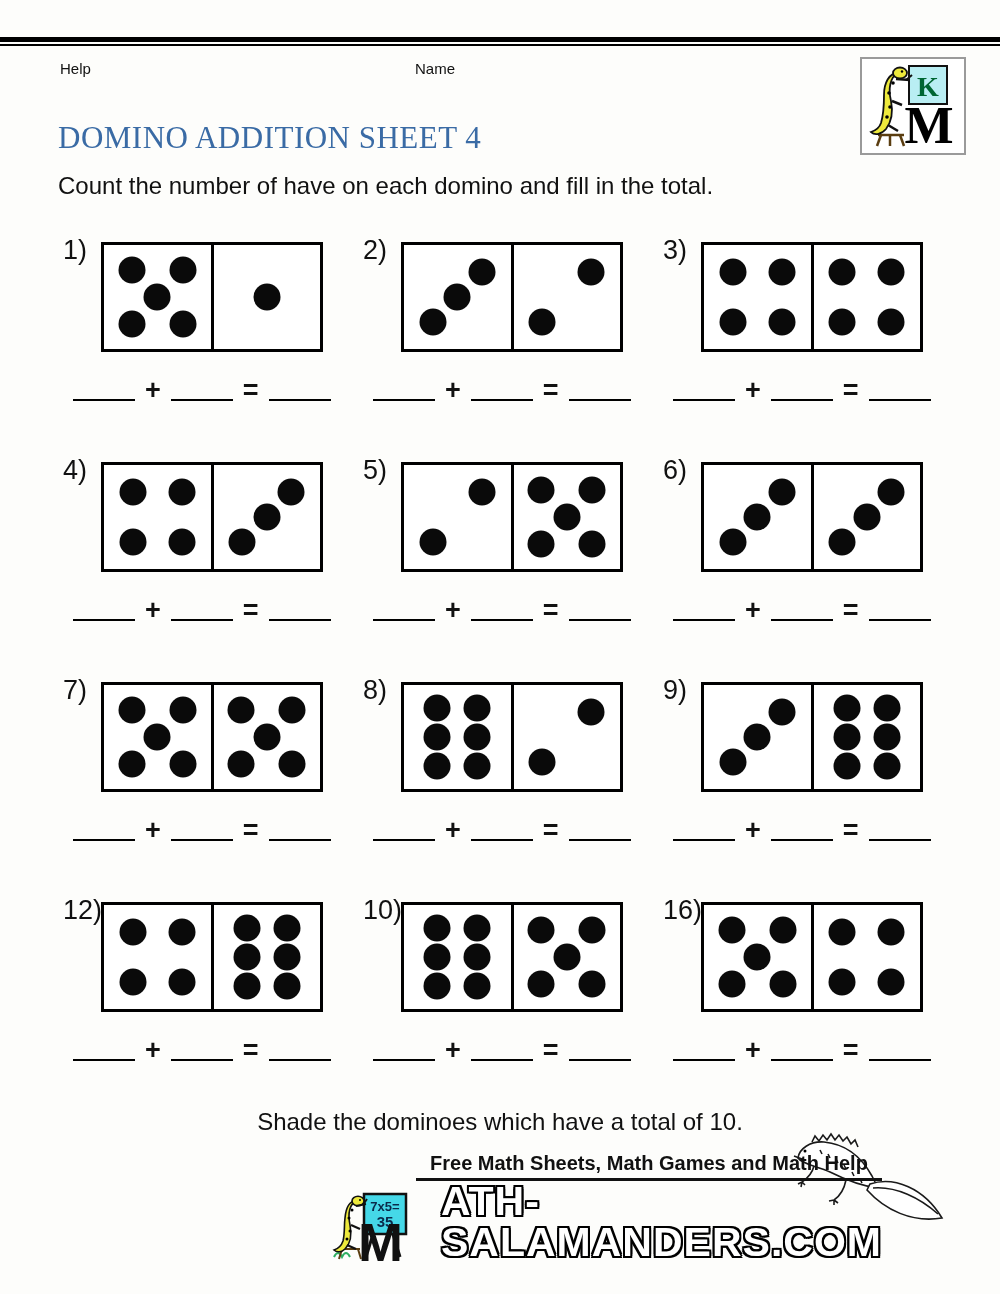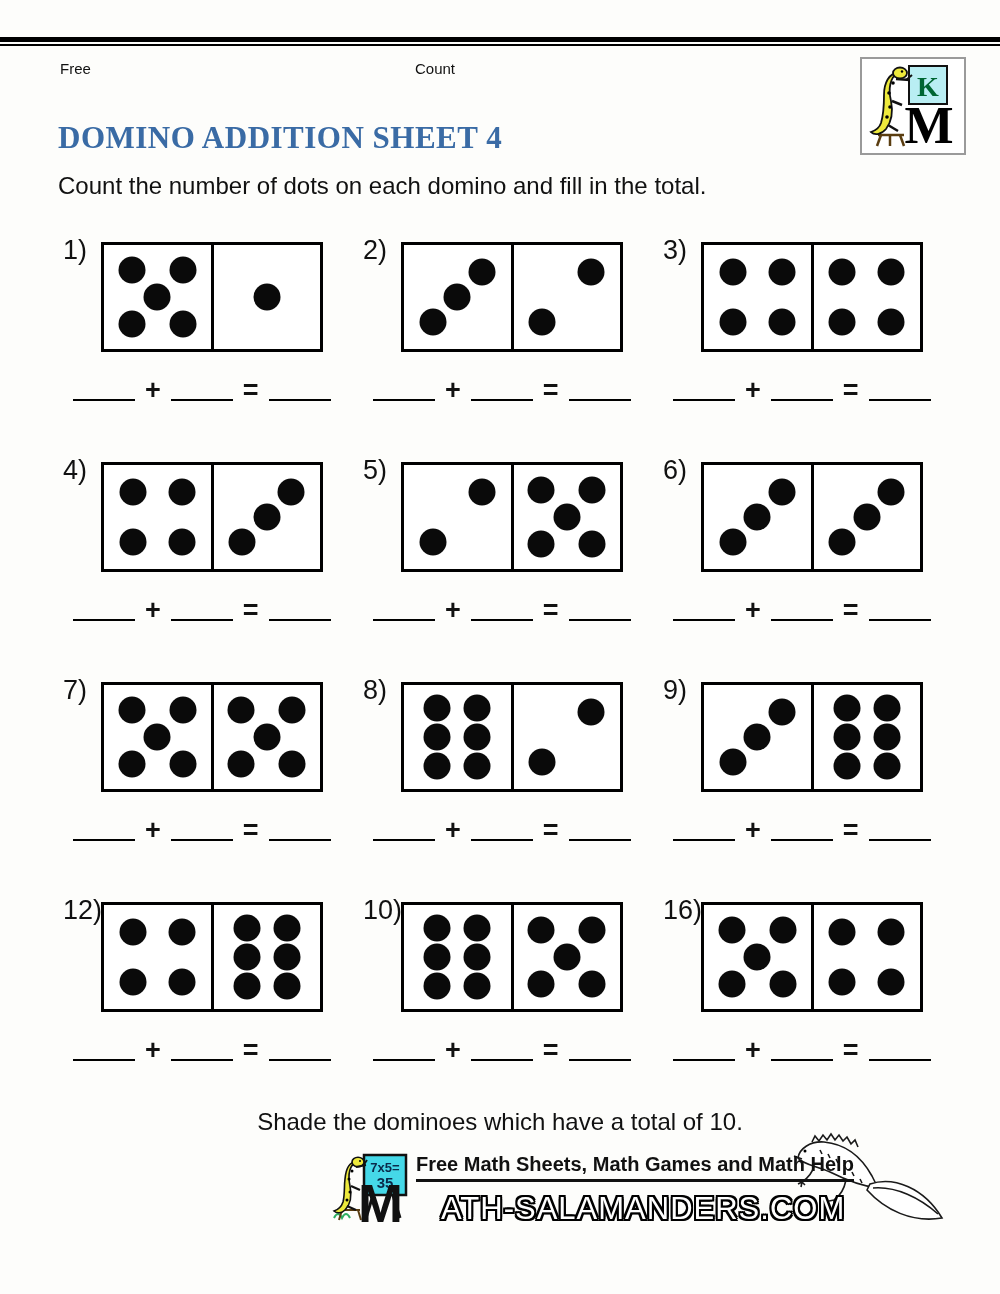--- a/index.html
+++ b/index.html
@@ -8,21 +8,21 @@
     background:#fdfdfb;color:#111;
     font-family:"Liberation Sans",sans-serif;
   }
   .abs{position:absolute;}
   
   .rule-thick{left:0;top:37px;width:1000px;height:5px;background:#000;}
   .rule-thin{left:0;top:44px;width:1000px;height:2px;background:#000;}
   .name-label{left:60px;top:60px;font-size:15px;}
   .date-label{left:415px;top:60px;font-size:15px;}
   .k-logo-box{left:860px;top:57px;width:102px;height:94px;background:#fff;border:2px solid #9a9a9a;}
-  .page-title{left:58px;top:120px;font-family:"Liberation Serif",serif;font-weight:bold;font-size:31px;letter-spacing:.5px;}
+  .page-title{left:58px;top:120px;font-family:"Liberation Serif",serif;font-weight:normal;font-size:31px;letter-spacing:.5px;}
   .instruction{left:58px;top:172px;font-size:24px;}
   
   .grid{left:45px;top:225px;width:900px;display:grid;grid-template-columns:repeat(3,300px);grid-auto-rows:220px;}
   .cell{position:relative;}
   .plabel{position:absolute;left:18px;top:10px;font-size:27px;}
   .domino{position:absolute;left:56px;top:17px;width:222px;height:110px;background:#fff;border:3px solid #000;box-sizing:border-box;display:flex;}
   .half{position:relative;flex:1 1 50%;}
   .half.left{border-right:3px solid #000;}
   .pip{position:absolute;width:27px;height:27px;border-radius:50%;background:#0a0a0a;transform:translate(-50%,-50%);}
   .answer{position:absolute;left:28px;top:148px;display:flex;align-items:flex-end;gap:10px;}
@@ -32,34 +32,34 @@
   .footer-instruction{left:0;top:1108px;width:1000px;text-align:center;font-size:24px;}
   .salamander-drawing{left:790px;top:1126px;}
   .footer-logo{left:330px;top:1152px;width:400px;display:flex;align-items:flex-end;}
   .fl-icon{flex:0 0 82px;}
   .fl-col{flex:1;margin-left:4px;}
   .fl-tagline{font-size:20px;font-weight:bold;text-align:center;white-space:nowrap;}
   .fl-rule{height:3px;background:#111;margin:3px 0 0 0;}
   .wordmark{display:flex;align-items:flex-end;margin-left:-58px;}
   .wm-m{font-size:54px;font-weight:bold;line-height:.78;letter-spacing:-2px;}
   .wm-rest{
-    font-size:31px;font-weight:normal;letter-spacing:1px;color:#fff;line-height:1;
+    font-size:41px;font-weight:bold;letter-spacing:1px;color:#fff;line-height:1;
     text-shadow:-2px -2px 0 #000,2px -2px 0 #000,-2px 2px 0 #000,2px 2px 0 #000,
                 0 -2px 0 #000,0 2px 0 #000,-2px 0 0 #000,2px 0 0 #000;
     padding-left:40px;
   }
 </style>
 </head>
 <body>
 
 <div class="abs rule-thick"></div>
 <div class="abs rule-thin"></div>
 
-<div class="abs name-label">Free</div>
-<div class="abs date-label">Count</div>
+<div class="abs name-label">Help</div>
+<div class="abs date-label">Name</div>
 
 <div class="abs k-logo-box">
   <svg width="98" height="90" viewBox="0 0 98 90">
 
     <g stroke="#5a3d10" stroke-width="2.5">
       <line x1="16" y1="76" x2="42" y2="76"></line>
       <line x1="19" y1="76" x2="15" y2="87"></line>
       <line x1="28" y1="76" x2="28" y2="87"></line>
       <line x1="38" y1="76" x2="42" y2="87"></line>
     </g>
@@ -79,21 +79,21 @@
       <path d="M26,66 L36,72" stroke="#111" stroke-width="2.5" fill="none"></path>
       <circle cx="31" cy="24" r="1.8" fill="#000"></circle>
       <circle cx="27" cy="34" r="1.8" fill="#000"></circle>
       <circle cx="28" cy="48" r="1.8" fill="#000"></circle>
       <circle cx="25" cy="58" r="1.8" fill="#000"></circle>
     </g>
   </svg>
 </div>
 
 <div class="abs page-title" style="color: rgb(58, 107, 165);">DOMINO ADDITION SHEET 4</div>
-<div class="abs instruction">Count the number of dots on each domino and fill in the total.</div>
+<div class="abs instruction">Count the number of have on each domino and fill in the total.</div>
 
 <div class="abs grid">
     <div class="cell">
       <span class="plabel">1)</span>
       <div class="domino">
         <div class="half left">
           <div class="pip" style="left: 26%; top: 24%;"></div>
           <div class="pip" style="left: 74%; top: 24%;"></div>
           <div class="pip" style="left: 50%; top: 50%;"></div>
           <div class="pip" style="left: 26%; top: 76%;"></div>

